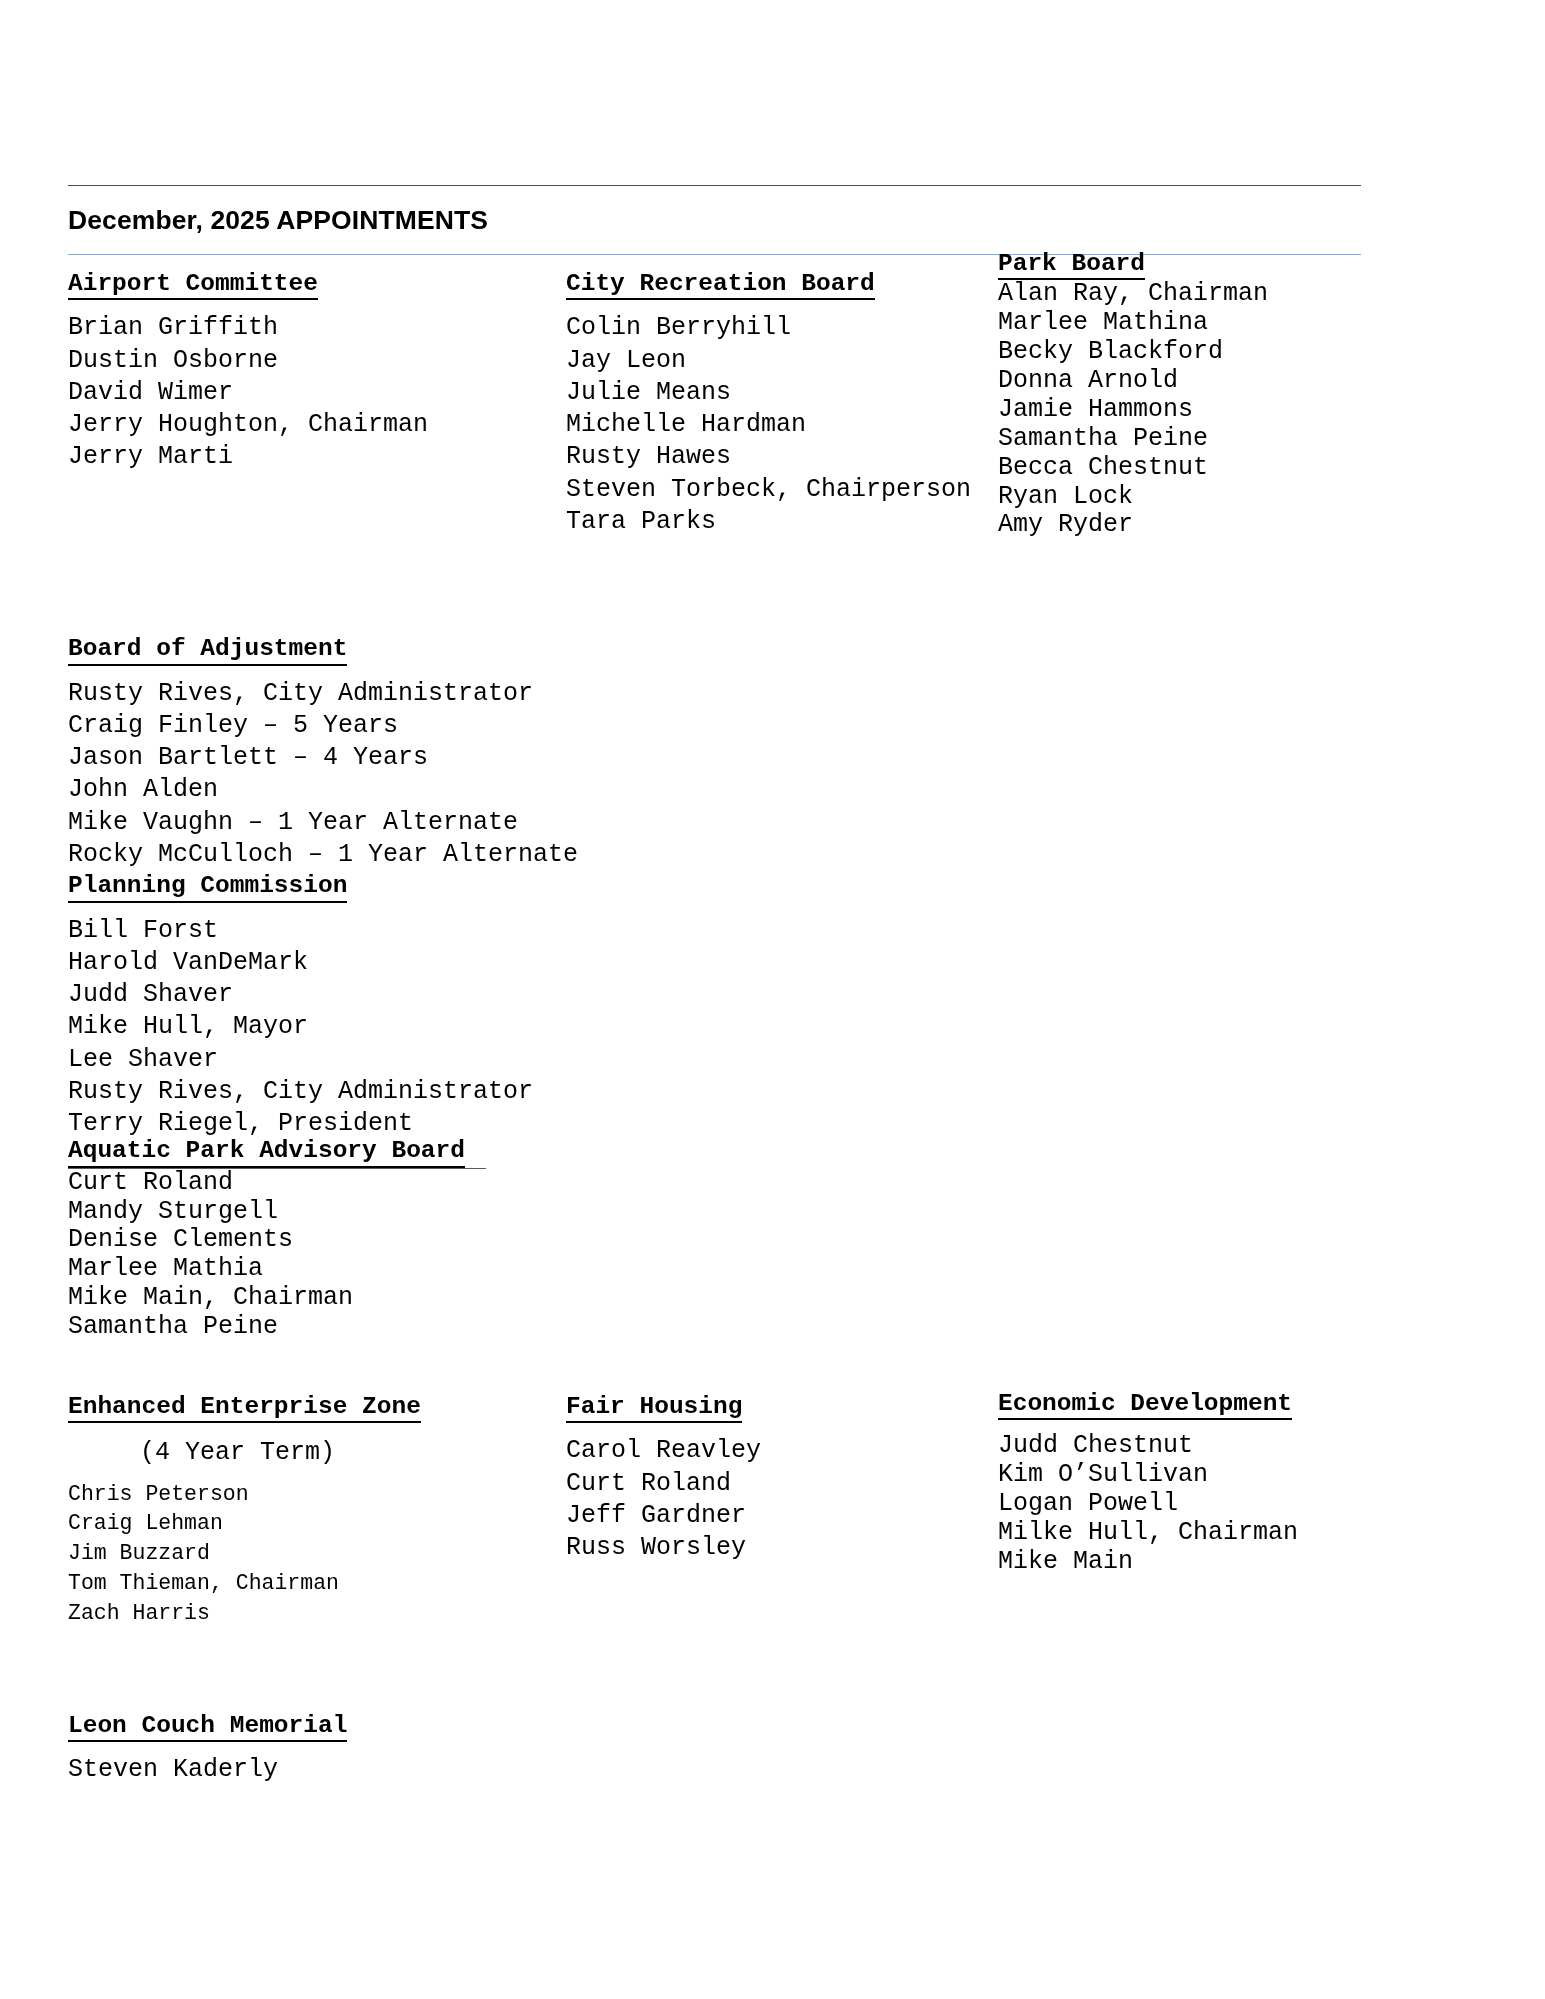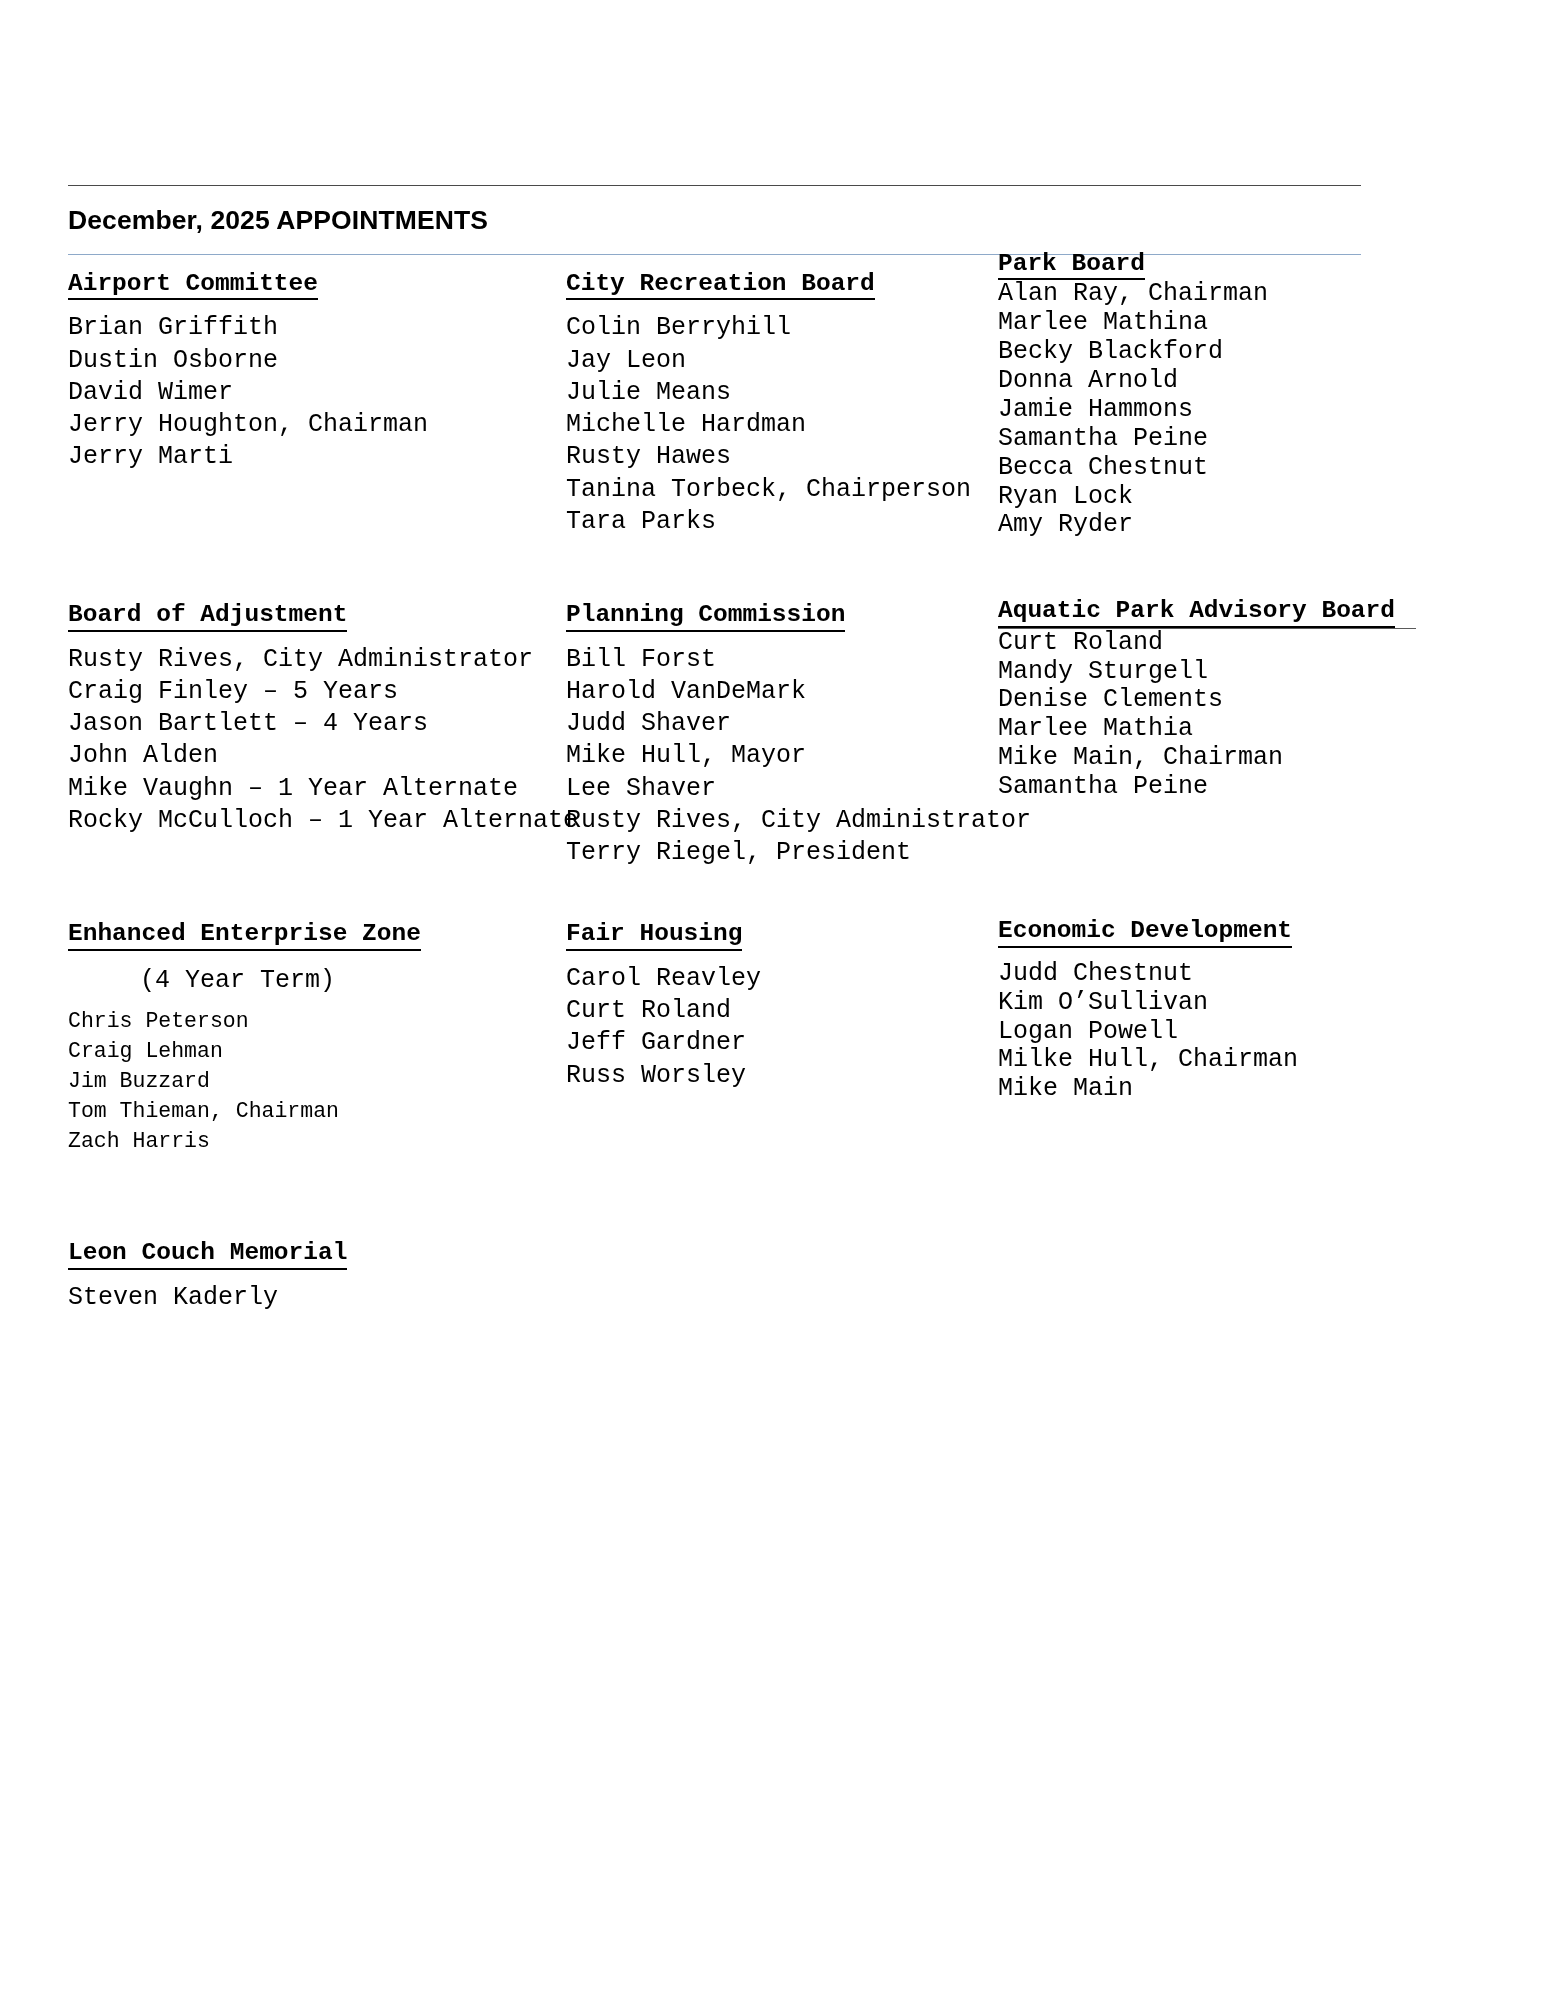--- a/index.html
+++ b/index.html
@@ -106,21 +106,21 @@
   .subnote {
     font-size: 25px;
     line-height: 1.29;
     margin: 14px 0 10px 0;
     padding-left: 72px;
     white-space: nowrap;
   }
 
   
   .block-row-1 { margin-top: 14px; }
-  .block-row-2 { margin-top: 60px; }
+  .block-row-2 { margin-top: 94px; flex-direction: column; }
   .block-row-3 { margin-top: 50px; }
   .block-row-4 { margin-top: 82px; }
 
   .col-3-lift { margin-top: -20px; }
   .col-3-lift-2 { margin-top: -4px; }
   .col-3-lift-3 { margin-top: -3px; }
 </style>
 </head>
 <body>
 
@@ -149,21 +149,21 @@
 
       <div class="col col-2">
         <h2 class="section-heading">City Recreation Board</h2>
         <div class="gap-sm"></div>
         <ul class="names">
           <li>Colin Berryhill</li>
           <li>Jay Leon</li>
           <li>Julie Means</li>
           <li>Michelle Hardman</li>
           <li>Rusty Hawes</li>
-          <li>Tanina Torbeck, Chairperson</li>
+          <li>Steven Torbeck, Chairperson</li>
           <li>Tara Parks</li>
         </ul>
       </div>
 
       <div class="col col-3 col-3-lift">
         <h2 class="section-heading">Park Board</h2>
         <ul class="names tight">
           <li>Alan Ray, Chairman</li>
           <li>Marlee Mathina</li>
           <li>Becky Blackford</li>

